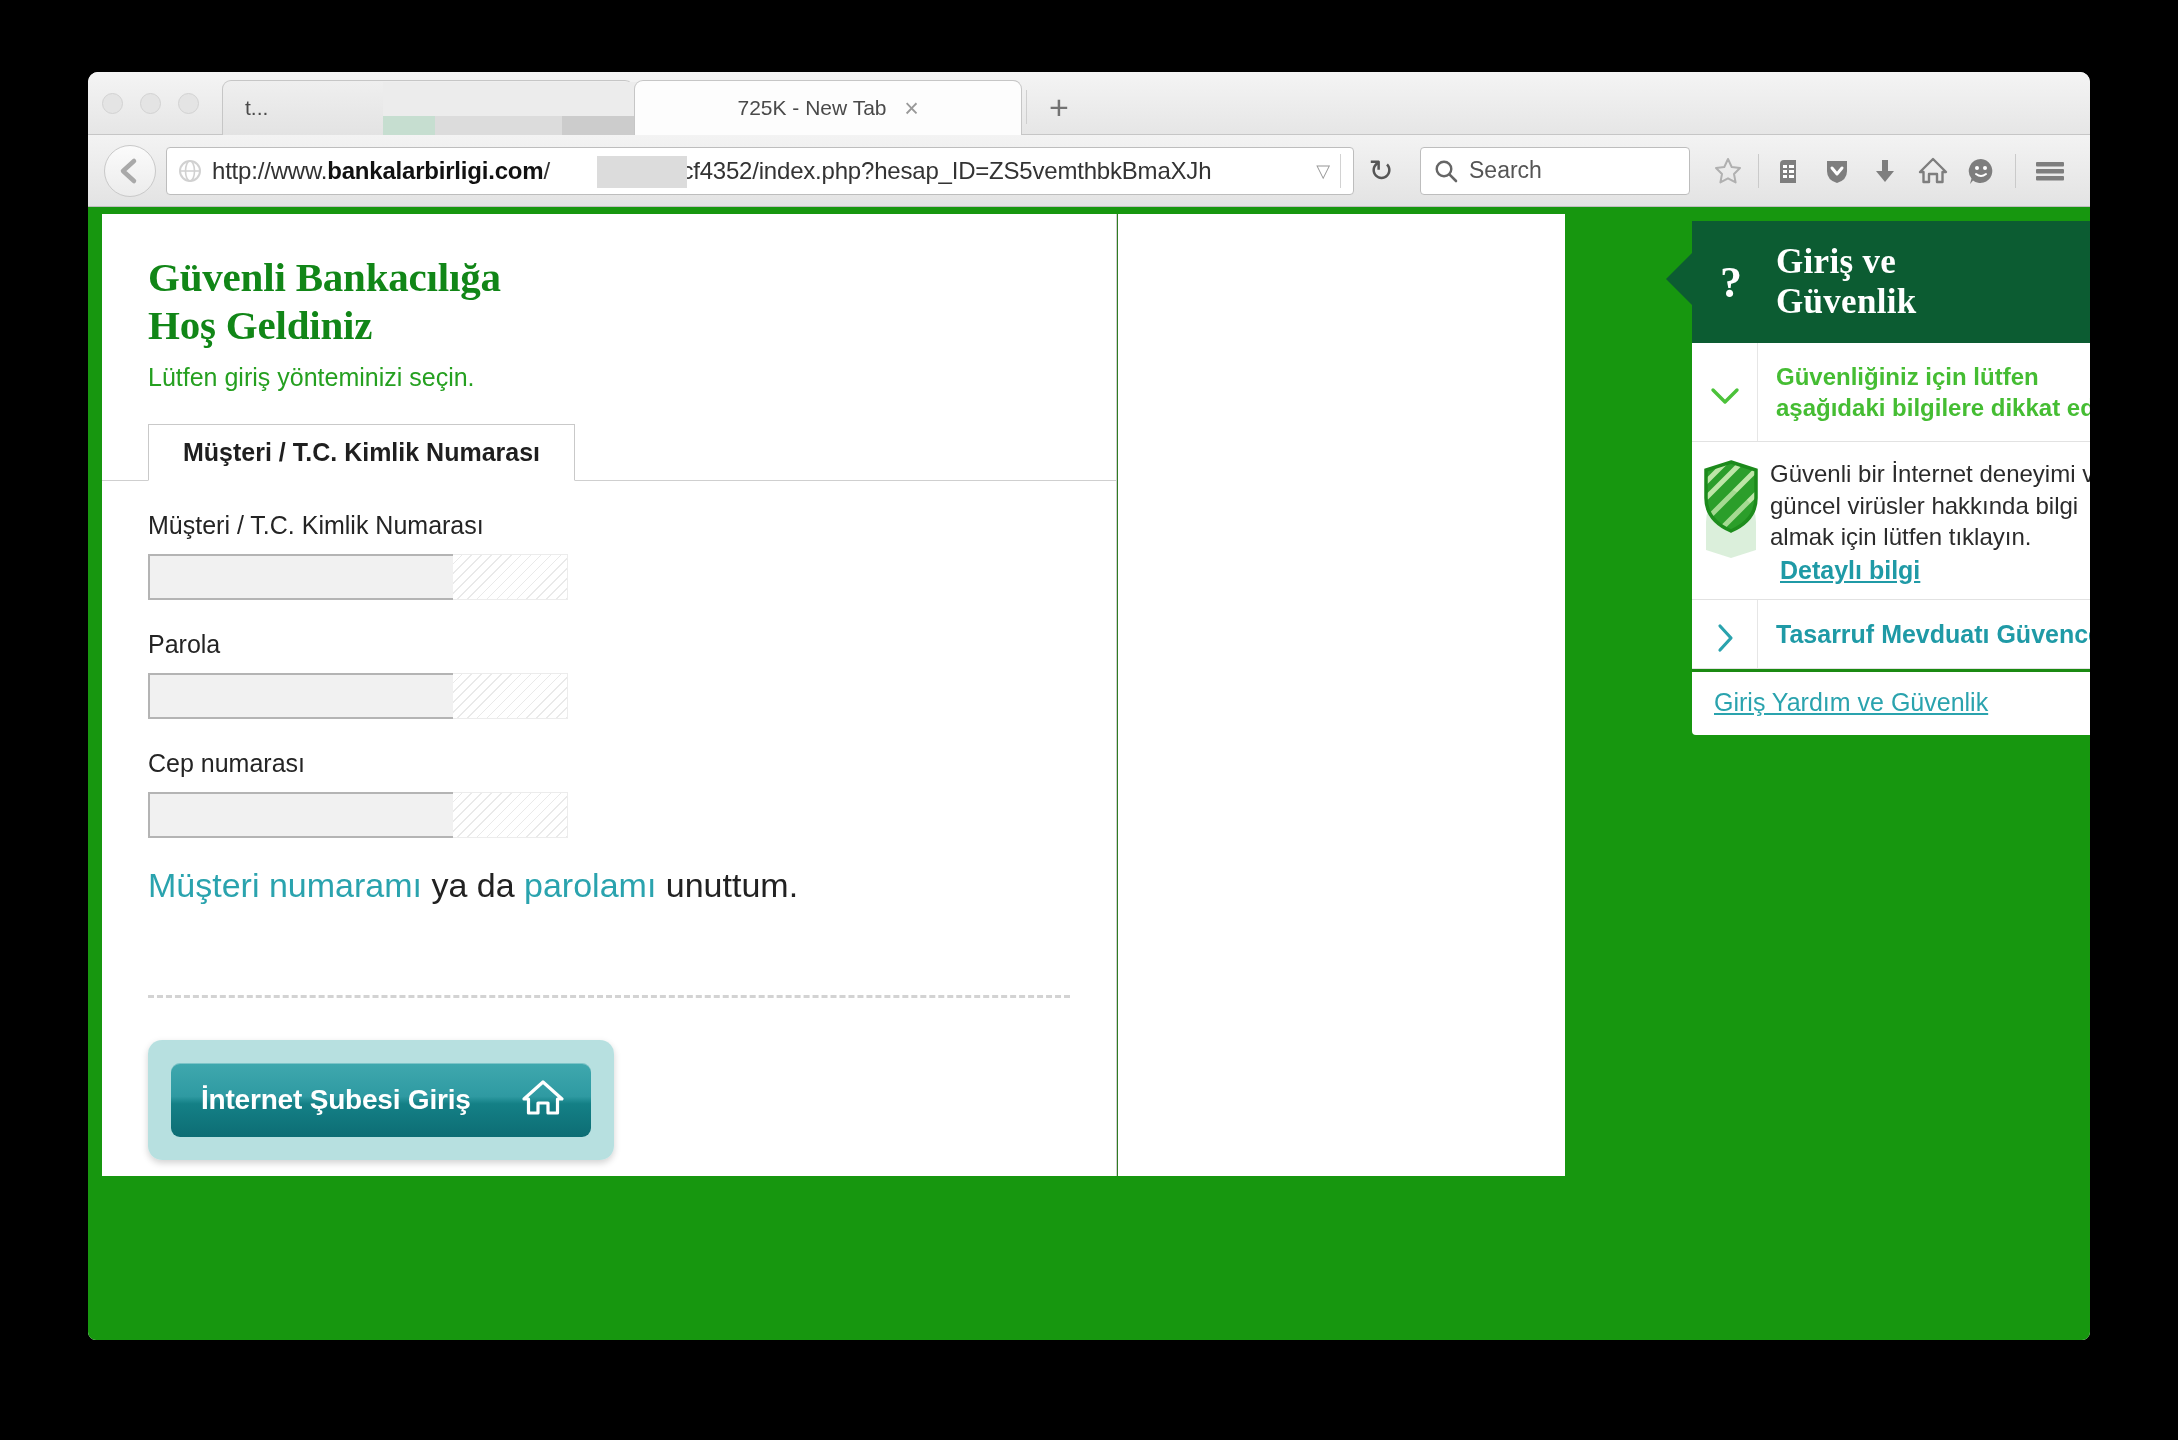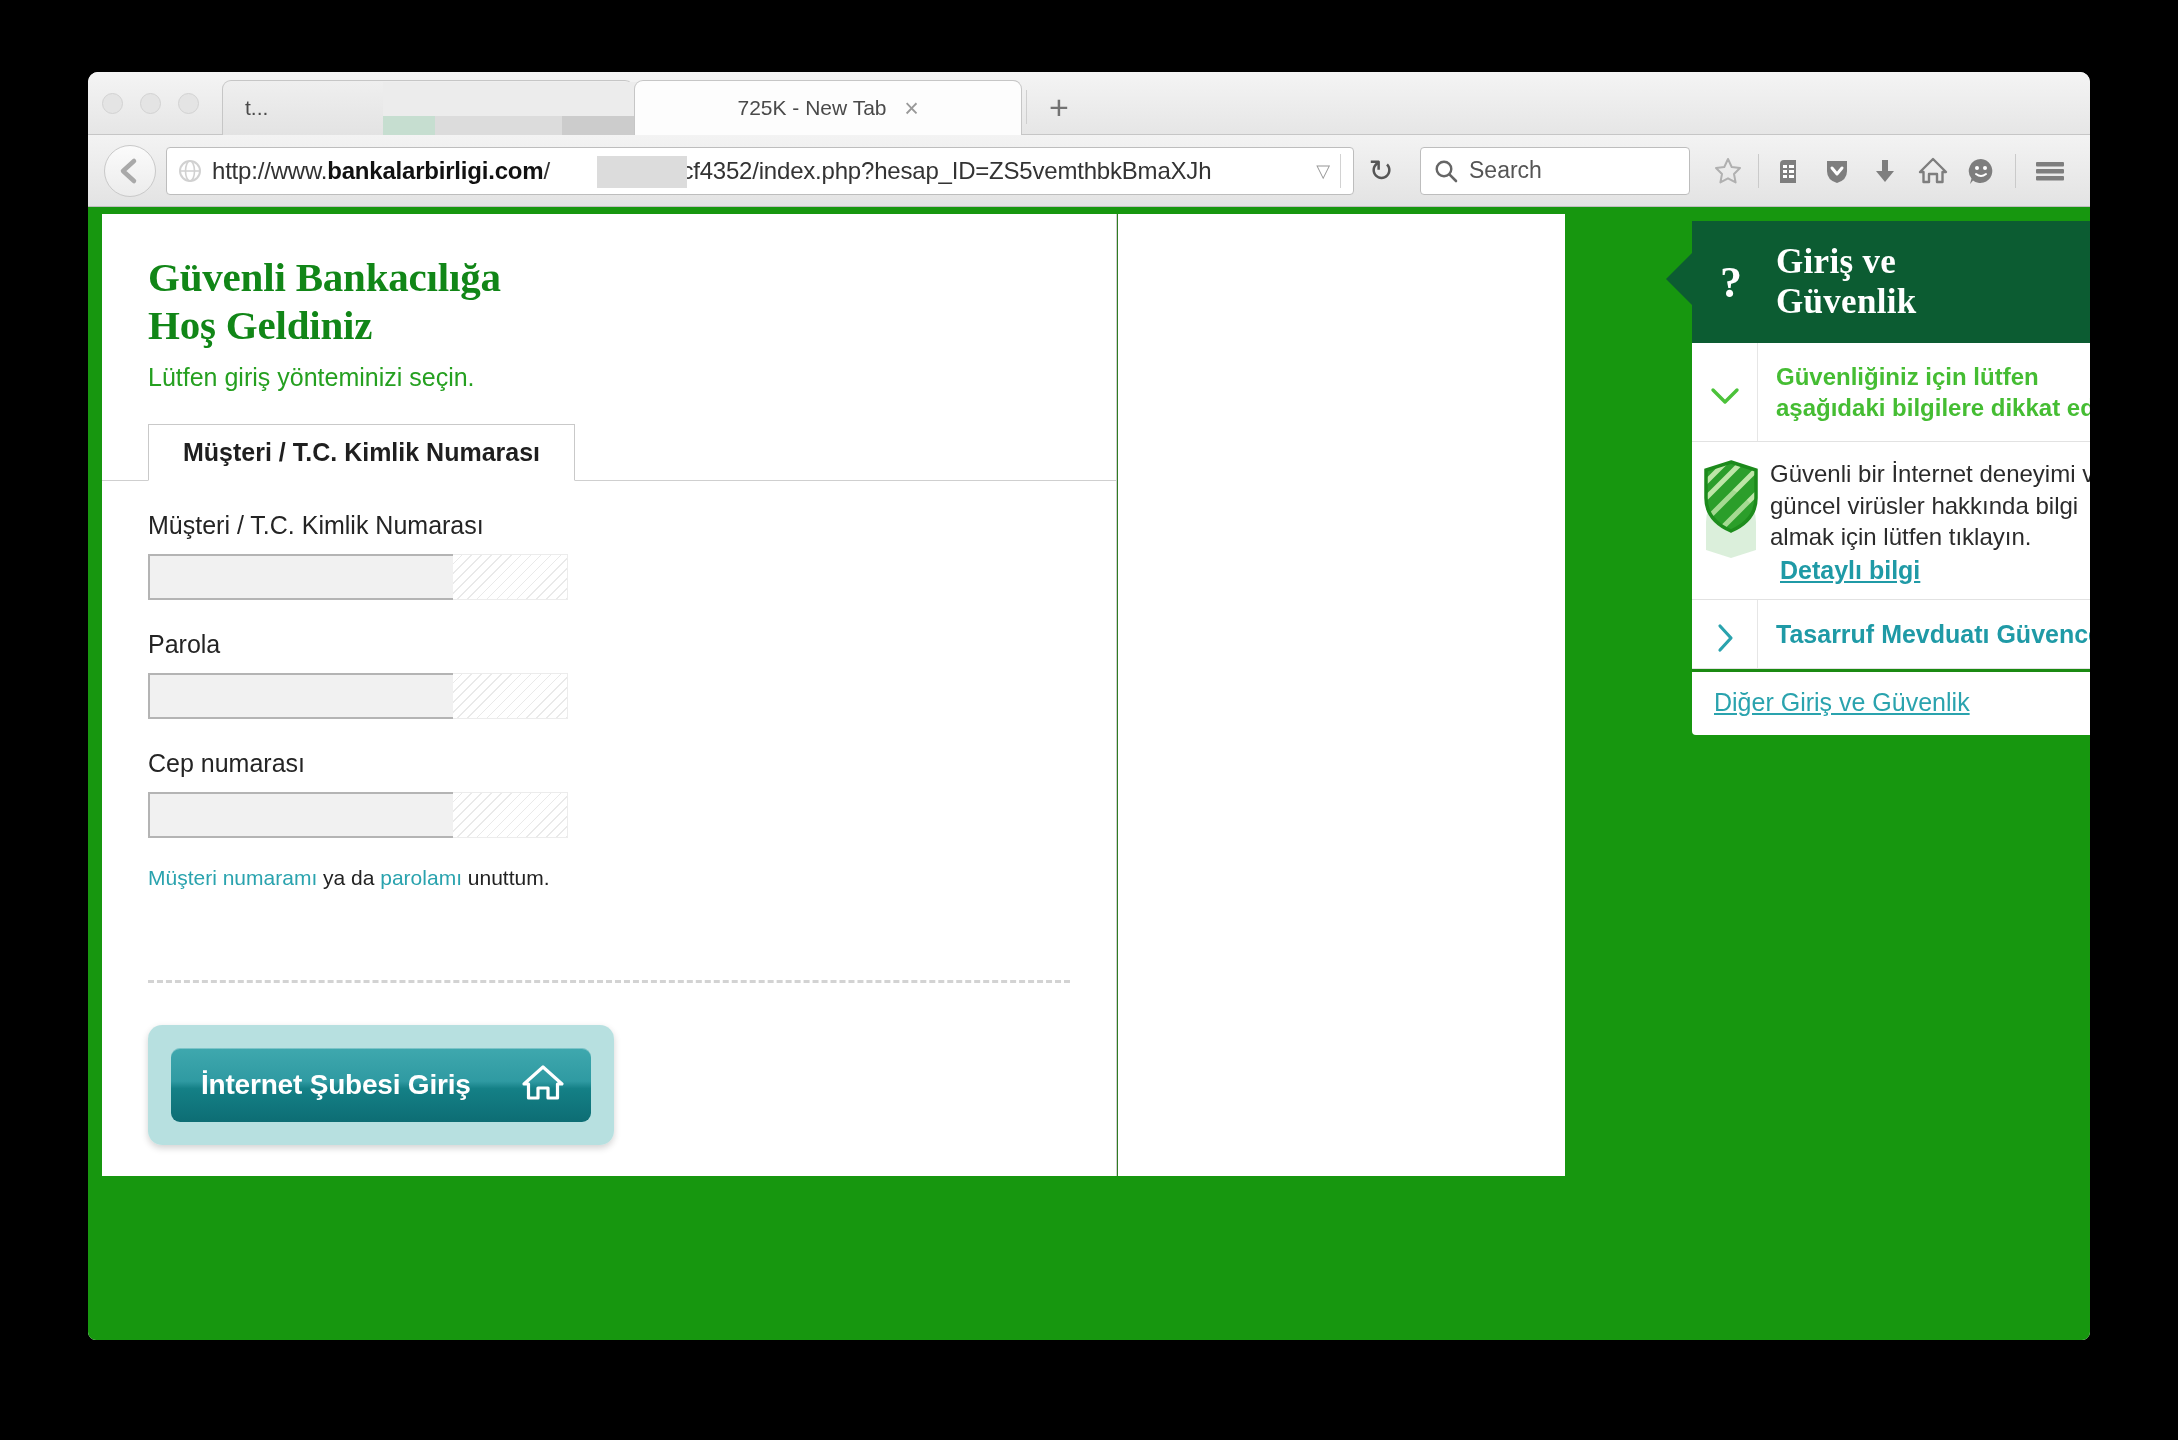--- a/index.html
+++ b/index.html
@@ -224,21 +224,21 @@
   .field-input {
     width: 305px; background:#f1f1f1;
     border:2px solid #b4b4b4; border-right:none;
   }
   .field-hatch {
     flex:1;
     border:1px solid #ececec; border-left:none;
     background-image: repeating-linear-gradient(
       -45deg, #e9e9e9 0 1px, rgba(0,0,0,0) 1px 7px);
   }
-  #forgot-line { margin-top: 28px; font-size:21px; color:#222; }
+  #forgot-line { margin-top: 28px; font-size:34px; color:#222; }
   #forgot-line a { color:#2aa3ae; text-decoration:none; }
   #form-divider {
     margin-top: 90px;
     border-top: 3px dashed #d3d3d3;
   }
   
   #login-button-wrap {
     margin-top: 42px; display:inline-block;
     background: rgba(170,218,218,.85);
     border-radius: 14px; padding: 23px;
@@ -551,19 +551,19 @@
         <div class="help-row help-link-row">
           <div class="help-row-icon">
             <svg width="28" height="36" viewBox="0 0 28 36">
               <path d="M9 6 L20 18 L9 30" fill="none" stroke="#2aa3ae" stroke-width="3.2" stroke-linecap="round" stroke-linejoin="round"></path>
             </svg>
           </div>
           <div class="help-row-text">Tasarruf Mevduatı Güvencesi</div>
         </div>
 
         <div id="help-footer">
-          <a href="#" id="help-footer-link">Diğer Giriş ve Güvenlik</a>
+          <a href="#" id="help-footer-link">Giriş Yardım ve Güvenlik</a>
         </div>
       </div>
 
     </div>
   </div>
 </div>
 
 </body></html>

